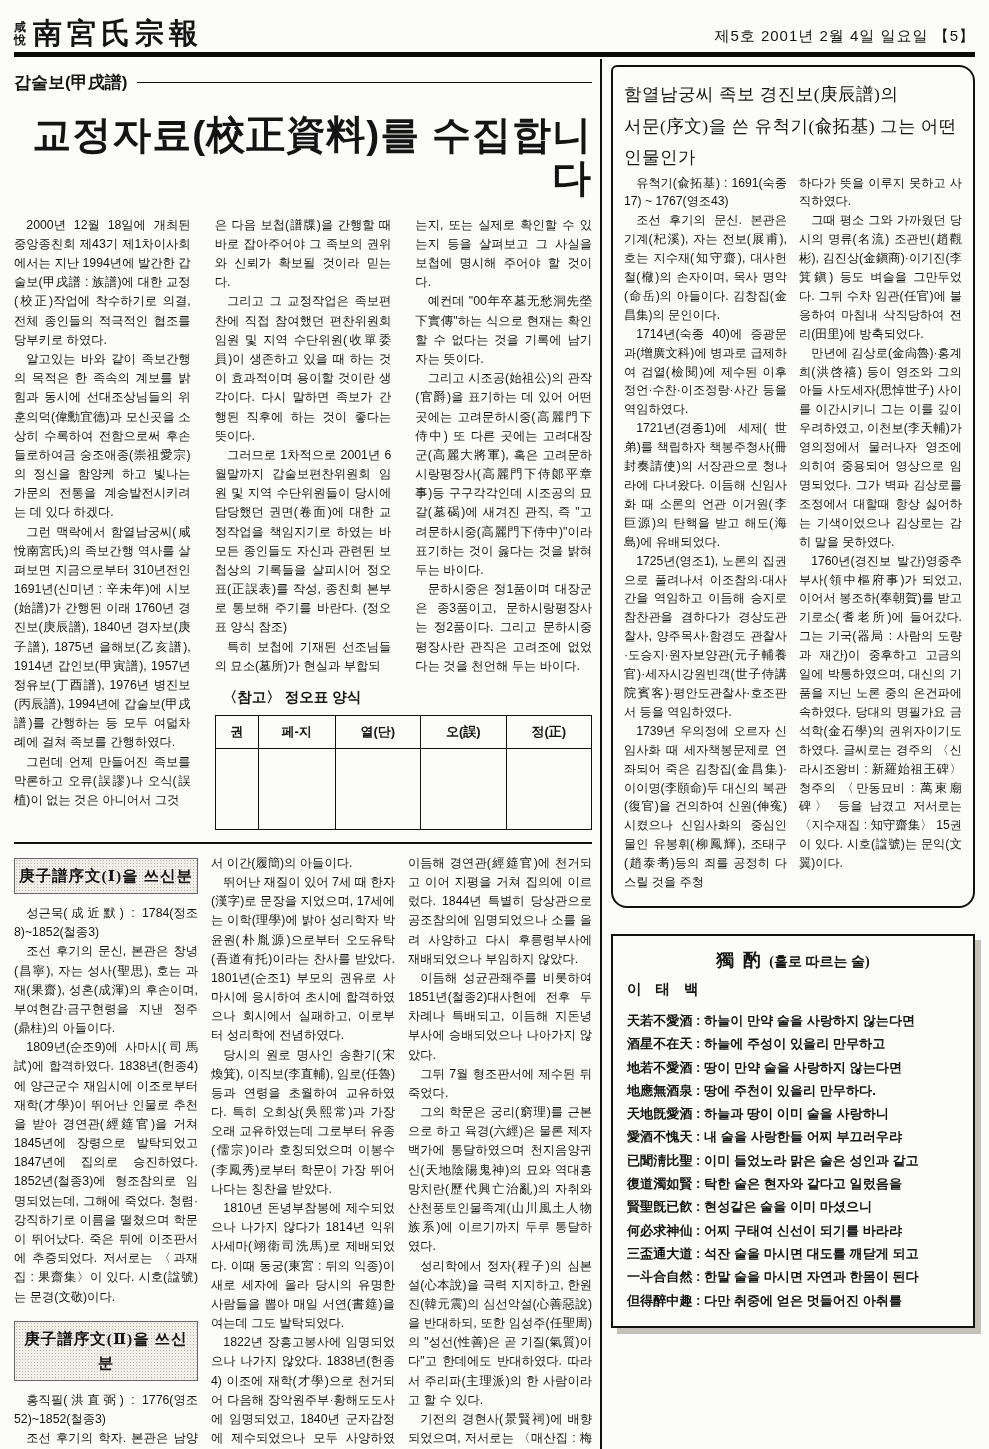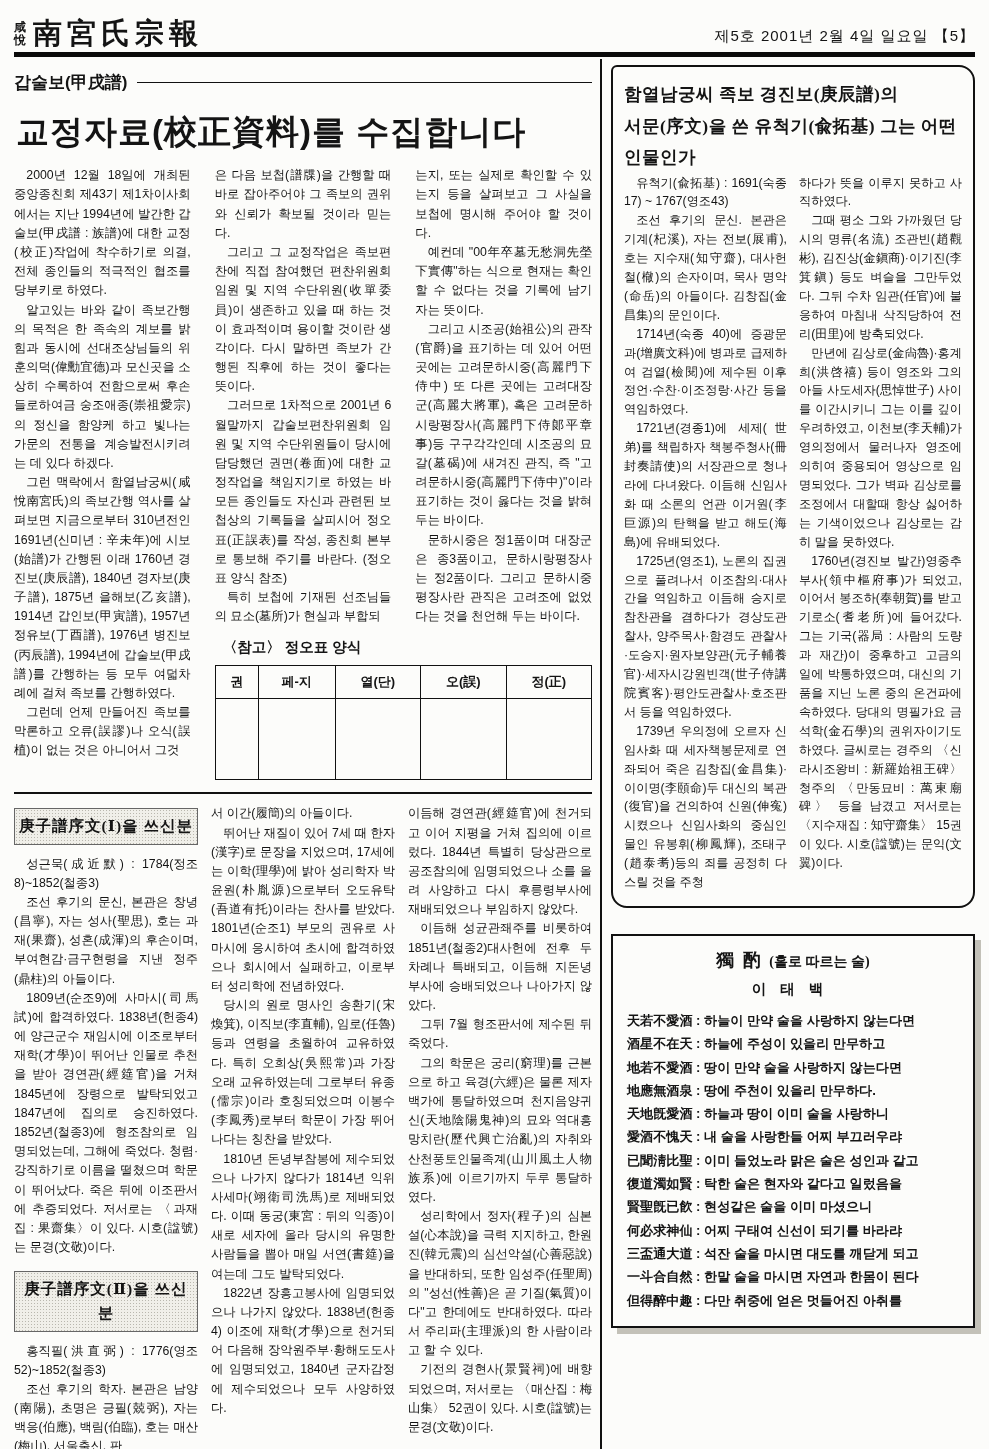--- a/index.html
+++ b/index.html
@@ -19,21 +19,21 @@
   .issue{font-size:15px;letter-spacing:1px;padding-bottom:2px;font-weight:500;}
   .hdr-rule{border-top:5px solid #0a0a0a;margin-top:4px;}
   
   .main{display:flex;margin-top:2px;}
   .left-region{width:586px;padding-right:8px;box-sizing:border-box;}
   .right-region{flex:1;border-left:2px solid #111;padding-left:9px;box-sizing:border-box;padding-top:6px;}
   
   .kicker-row{display:flex;align-items:center;gap:10px;margin-top:12px;}
   .kicker{font-size:17px;font-weight:700;white-space:nowrap;}
   .kicker-rule{flex:1;border-top:1.5px solid #111;}
-  .headline{font-size:33px;font-weight:900;letter-spacing:1px;margin:20px 0 16px 2px;line-height:1.1;}
+  .headline{font-size:39px;font-weight:900;letter-spacing:1px;margin:20px 0 16px 2px;line-height:1.1;text-align:right;}
   .article-grid{display:grid;grid-template-columns:1fr 1fr 1fr;column-gap:24px;}
   .art-col{font-size:12.3px;line-height:1.56;}
   .art-col .para{margin:0;text-indent:1em;text-align:justify;}
   .cont .para:first-child{text-indent:0;}
   .col1-span{grid-row:1 / 3;}
   .table-area{grid-column:2 / 4;grid-row:2;padding-top:6px;}
   .table-caption{font-weight:900;font-size:14.5px;margin:6px 0 8px 8px;}
   table.errata{width:100%;border-collapse:collapse;}
   table.errata th{border:1.6px solid #111;font-size:13px;font-weight:700;padding:7px 4px;background:#fcfcfa;}
   table.errata td{border:1.6px solid #111;height:78px;}
@@ -43,39 +43,39 @@
   .sec-heading{
     border:1px solid #666;text-align:center;font-weight:900;font-size:15.5px;padding:5px 2px;
     margin:4px 0 10px 0;font-family:"Liberation Serif","DejaVu Serif",serif;letter-spacing:1px;
     background-color:#f0efe9;
     background-image:radial-gradient(#b9b7ae 0.6px, transparent 0.7px);background-size:3px 3px;
   }
   
   .feature-box{
     border:2px solid #111;border-radius:6px 16px 16px 16px;padding:12px 11px 14px 11px;box-sizing:border-box;
   }
-  .feature-title{font-size:17.5px;font-weight:700;line-height:1.8;letter-spacing:0.5px;
+  .feature-title{font-size:17.5px;font-weight:400;line-height:1.8;letter-spacing:0.5px;
     font-family:"Liberation Serif","DejaVu Serif",serif;}
   .editor-note{
     margin:10px 1px 12px 1px;padding:9px 8px;font-size:11.8px;line-height:1.55;text-align:justify;
     background-color:#f0efe9;
     background-image:radial-gradient(#bcbab1 0.6px, transparent 0.7px);background-size:3px 3px;
   }
   .editor-sign{display:block;text-align:right;font-weight:700;margin-top:2px;}
   .feature-cols{display:grid;grid-template-columns:1fr 1fr;column-gap:12px;font-size:12.2px;line-height:1.55;}
   .feature-cols .para{margin:0;text-indent:1em;text-align:justify;}
   
   .poem-box{
     margin-top:26px;border:2px solid #111;box-shadow:6px 6px 0 0 #c3c1b8;
     padding:12px 14px 14px 14px;box-sizing:border-box;background:#fcfcfa;
   }
   .poem-title-row{text-align:center;font-size:18px;font-weight:900;
     font-family:"Liberation Serif","DejaVu Serif",serif;letter-spacing:2px;}
   .poem-subtitle{font-size:14px;font-weight:700;letter-spacing:0;}
-  .poem-author{text-align:center;font-size:14.5px;font-weight:700;letter-spacing:5px;margin:8px 6px 10px 0;}
+  .poem-author{text-align:left;font-size:14.5px;font-weight:700;letter-spacing:5px;margin:8px 6px 10px 0;}
   .poem-line{font-size:13.1px;line-height:1.78;font-weight:600;white-space:nowrap;}
   .poem-line .hanja{font-family:"Liberation Serif","DejaVu Serif",serif;font-weight:700;text-align:center;}
 </style>
 </head>
 <body>
 
 <div class="page">
 
   <div class="hdr">
     <div class="masthead">

